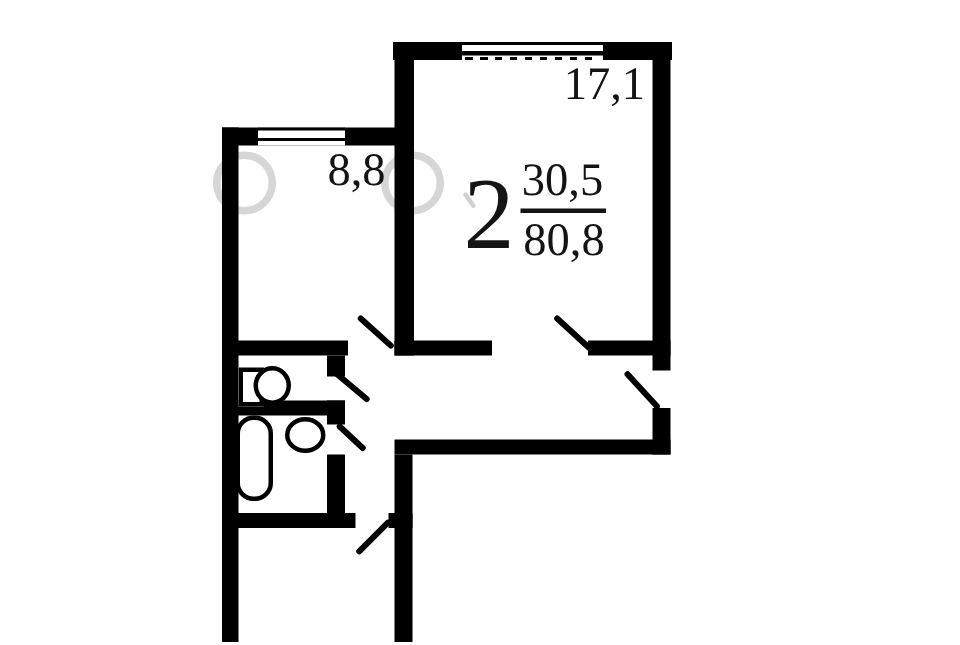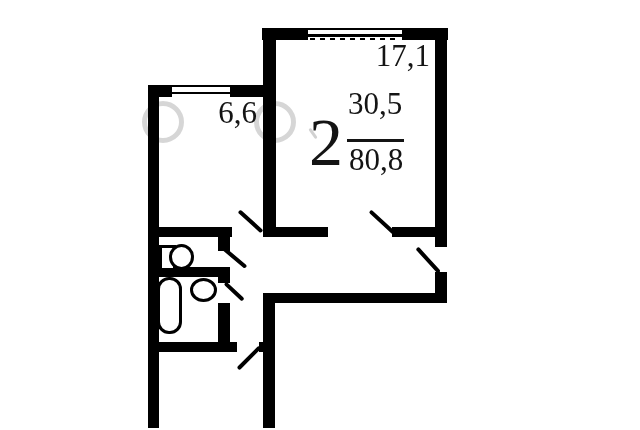--- a/index.html
+++ b/index.html
@@ -68,23 +68,23 @@
   <div class="fixture" style="left:169px;top:244px;width:25px;height:26px;border-radius:50%;"></div>
   <div class="fixture" style="left:157px;top:277px;width:25px;height:57px;border-radius:12px;"></div>
   <div class="fixture" style="left:190px;top:278px;width:27px;height:24px;border-radius:50%;"></div>
 
   <div class="wm" style="left:142px;top:101px;width:32px;height:32px;"></div>
   <div class="wm" style="left:254px;top:101px;width:32px;height:32px;"></div>
   <div class="wm2" style="left:307px;top:132px;width:12px;height:3px;transform:rotate(55deg);"></div>
 
   <div class="label num-s txt-r" style="left:350px;top:40px;width:80px;">17,1</div>
 
-  <div class="label num-s txt-r" style="left:197px;top:97px;width:60px;">6,6</div>
+  <div class="label num-s txt-r" style="left:197px;top:97px;width:60px;">8,8</div>
 
   <div class="label num-xl txt-c" style="left:306px;top:108px;width:40px;">2</div>
 
-  <div class="label num-s txt-c" style="left:345px;top:88px;width:60px;">30,5</div>
+  <div class="label num-s txt-c" style="left:345px;top:104px;width:60px;">30,5</div>
 
   <div class="fracbar" style="left:347px;top:139px;width:57px;height:3px;"></div>
 
   <div class="label num-s txt-c" style="left:346px;top:144px;width:60px;">80,8</div>
 
 </div>
 
 </body></html>

